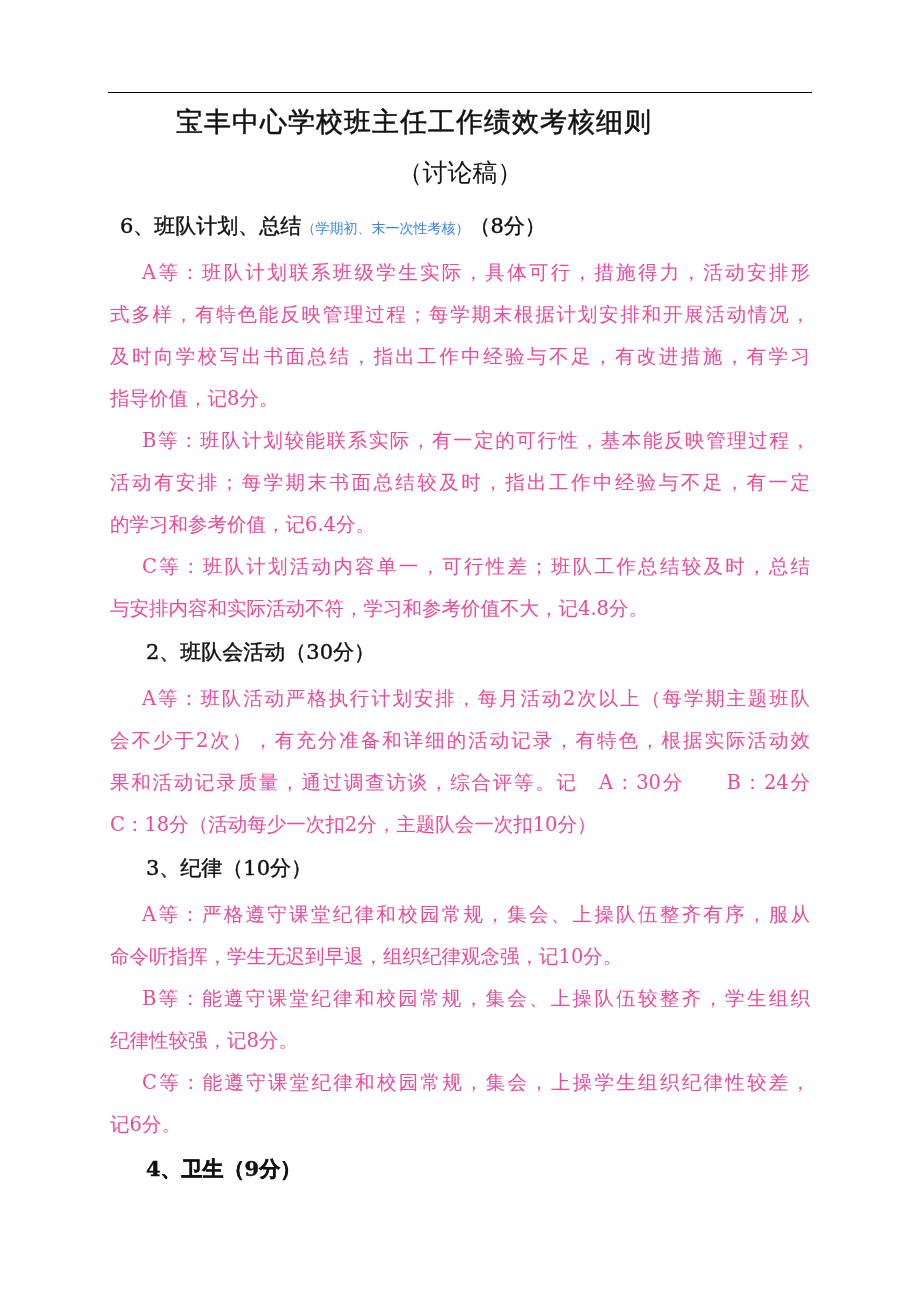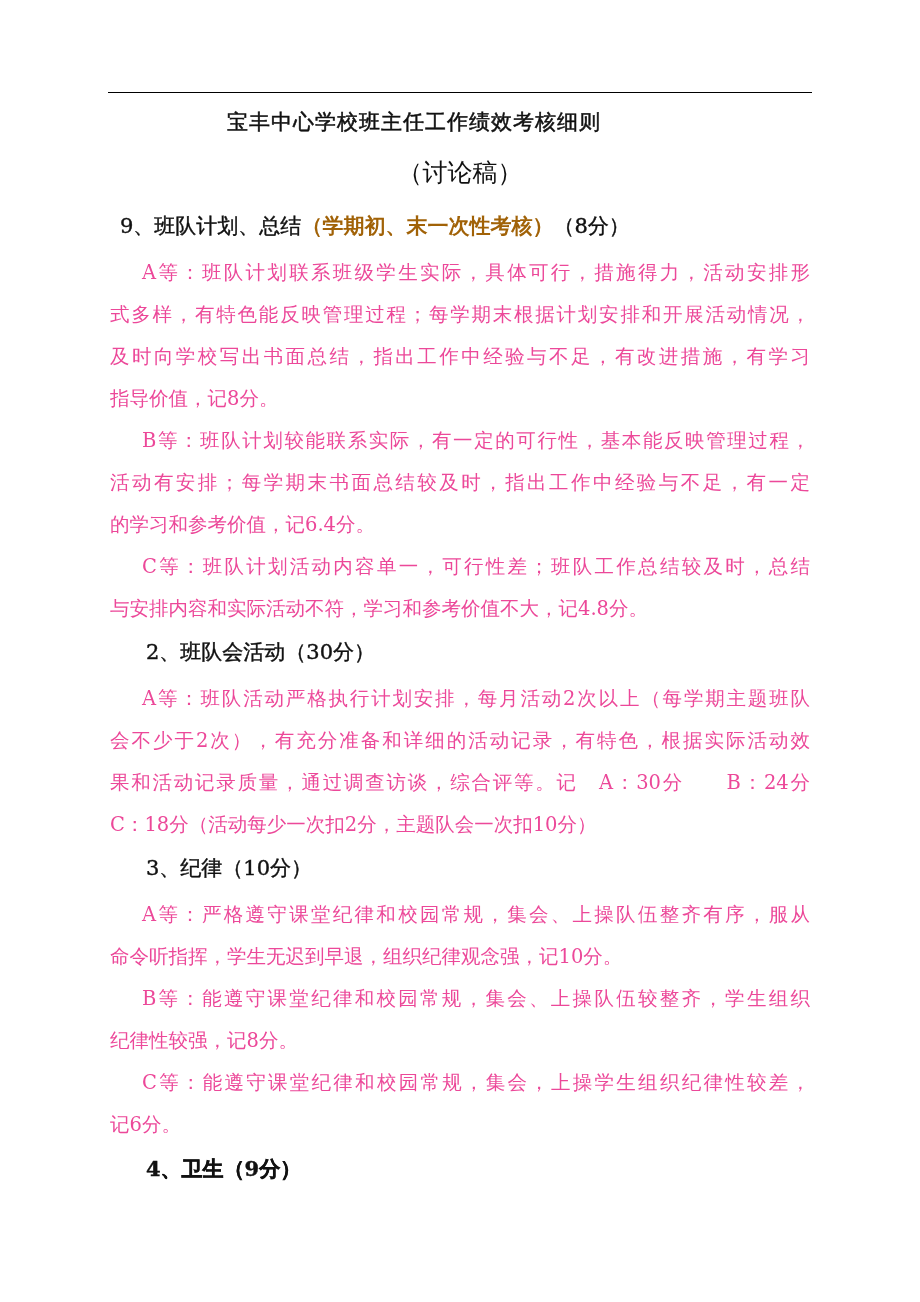--- a/index.html
+++ b/index.html
@@ -22,21 +22,21 @@
       width: 704px;
       height: 0;
       border-top: 1.5px solid #000000;
     }
     .title {
       position: absolute;
       left: 0;
       width: 828px;
       top: 102px;
       text-align: center;
-      font-size: 21px;
+      font-size: 27px;
       line-height: 40px;
       font-weight: normal;
       letter-spacing: 1px;
       -webkit-text-stroke: 0.5px #111;
     }
     .subtitle {
       position: absolute;
       left: 0;
       width: 920px;
       top: 154px;
@@ -45,23 +45,22 @@
       line-height: 38px;
     }
     .heading {
       position: absolute;
       font-size: 21px;
       line-height: 32px;
       white-space: nowrap;
       -webkit-text-stroke: 0.4px #111;
     }
     .heading .note {
-      font-size: 21px;
-      color: #a16207;
-      font-weight: bold;
+      font-size: 14px;
+      color: #3b82f6;
       -webkit-text-stroke: 0;
     }
     .line {
       position: absolute;
       left: 110px;
       width: 700px;
       font-size: 19.5px;
       line-height: 30px;
       white-space: nowrap;
       color: #ec4899;
@@ -75,21 +74,21 @@
 </head>
 <body>
 
 <div>
   <div class="top-rule"></div>
 
   <div class="title">宝丰中心学校班主任工作绩效考核细则</div>
   <div class="subtitle">（讨论稿）</div>
 
   <div class="heading" style="left:120px; top:210px;">
-    <span>9、班队计划、总结</span><span class="note">（学期初、末一次性考核）</span><span>（8分）</span>
+    <span>6、班队计划、总结</span><span class="note">（学期初、末一次性考核）</span><span>（8分）</span>
   </div>
   <div class="line indent just" style="top:258px;">A等：班队计划联系班级学生实际，具体可行，措施得力，活动安排形</div>
   <div class="line just" style="top:300px;">式多样，有特色能反映管理过程；每学期末根据计划安排和开展活动情况，</div>
   <div class="line just" style="top:342px;">及时向学校写出书面总结，指出工作中经验与不足，有改进措施，有学习</div>
   <div class="line" style="top:384px;">指导价值，记8分。</div>
   <div class="line indent just" style="top:426px;">B等：班队计划较能联系实际，有一定的可行性，基本能反映管理过程，</div>
   <div class="line just" style="top:468px;">活动有安排；每学期末书面总结较及时，指出工作中经验与不足，有一定</div>
   <div class="line" style="top:510px;">的学习和参考价值，记6.4分。</div>
   <div class="line indent just" style="top:552px;">C等：班队计划活动内容单一，可行性差；班队工作总结较及时，总结</div>
   <div class="line" style="top:594px;">与安排内容和实际活动不符，学习和参考价值不大，记4.8分。</div>

